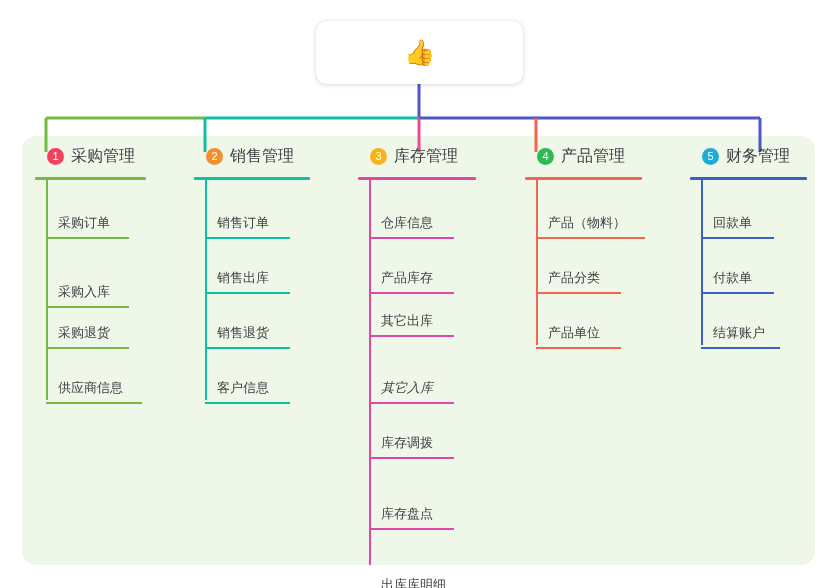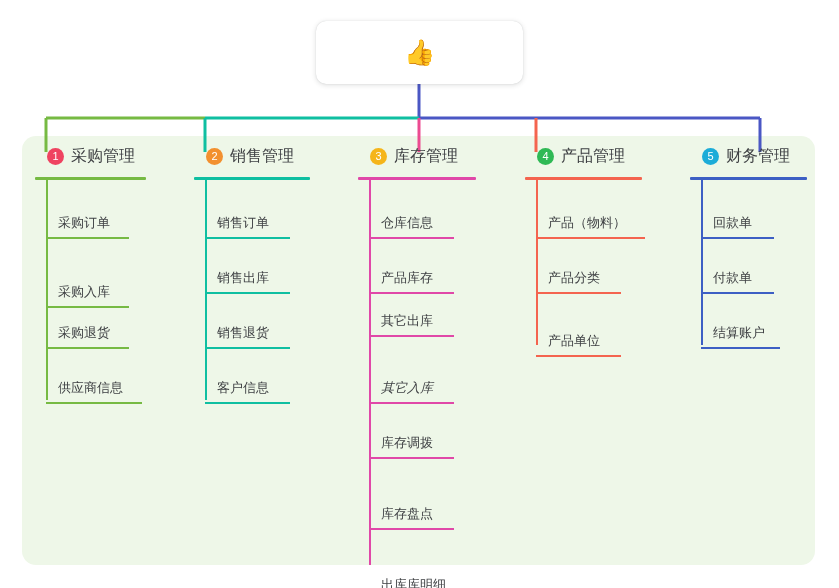--- a/index.html
+++ b/index.html
@@ -260,21 +260,21 @@
         <div class="items">
           <div class="stem" style="height: 165px; background: rgb(244, 100, 79);"></div>
           <div class="leaf" style="top: 0px; width: 137px;">
             <span class="leaf-label">产品（物料）</span>
             <div class="leaf-rule" style="width: 109px; background: rgb(244, 100, 79);"></div>
           </div>
           <div class="leaf" style="top: 55px; width: 137px;">
             <span class="leaf-label">产品分类</span>
             <div class="leaf-rule" style="width: 85px; background: rgb(244, 100, 79);"></div>
           </div>
-          <div class="leaf" style="top: 118px; width: 137px;">
+          <div class="leaf" style="top: 110px; width: 137px;">
             <span class="leaf-label">产品单位</span>
             <div class="leaf-rule" style="width: 85px; background: rgb(244, 100, 79);"></div>
           </div>
         </div>
       </div>
       <div class="column" style="left: 690px;">
         <div class="col-head">
           <span class="badge" style="background: rgb(28, 172, 216);">5</span>
           <span class="col-title">财务管理</span>
         </div>

